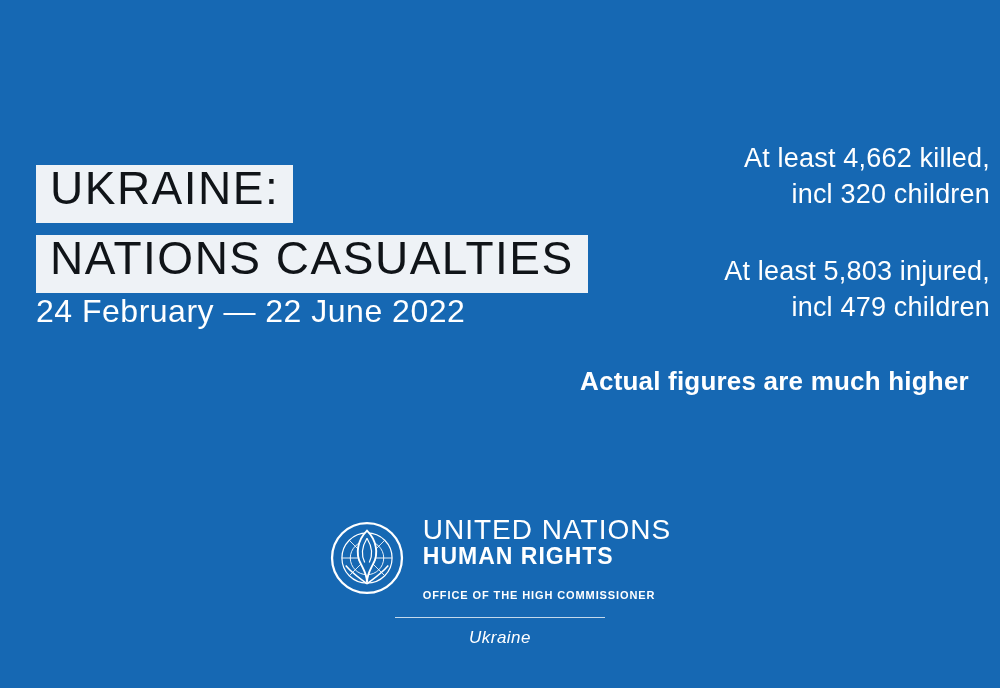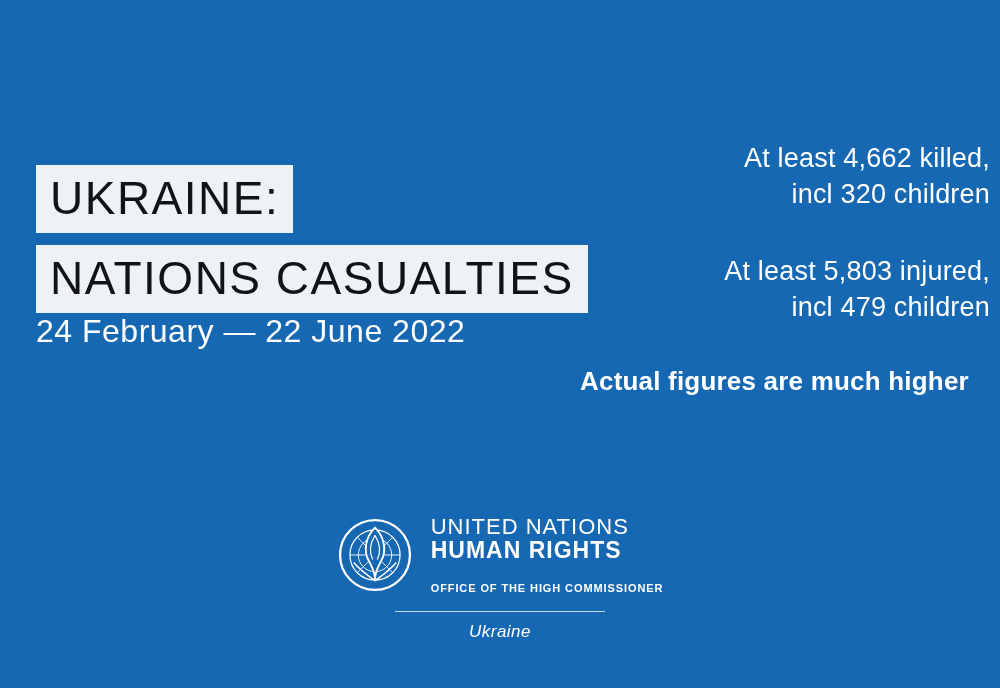--- a/index.html
+++ b/index.html
@@ -28,21 +28,21 @@
     top: 165px;
     width: 520px;
   }
   .title-line {
     display: inline-block;
     background: #eef2f6;
     color: #101418;
     font-size: 46px;
     letter-spacing: 1.5px;
     line-height: 1.0;
-    padding: 10px 14px 12px 14px;
+    padding: 0 14px 12px 14px;
     font-weight: 400;
     white-space: nowrap;
   }
   .title-line-1 {
     margin-bottom: 12px;
   }
   .date-line {
     color: #ffffff;
     font-size: 32px;
     letter-spacing: 0.5px;
@@ -92,21 +92,21 @@
     width: 76px;
     height: 76px;
     flex: 0 0 auto;
   }
   .logo-text {
     color: #ffffff;
     line-height: 1.05;
   }
   .logo-text .l1 {
     display: block;
-    font-size: 22px;
+    font-size: 28px;
     letter-spacing: 1px;
   }
   .logo-text .l2 {
     display: block;
     font-size: 23px;
     font-weight: bold;
     letter-spacing: 1px;
   }
   .logo-text .l3 {
     display: block;

